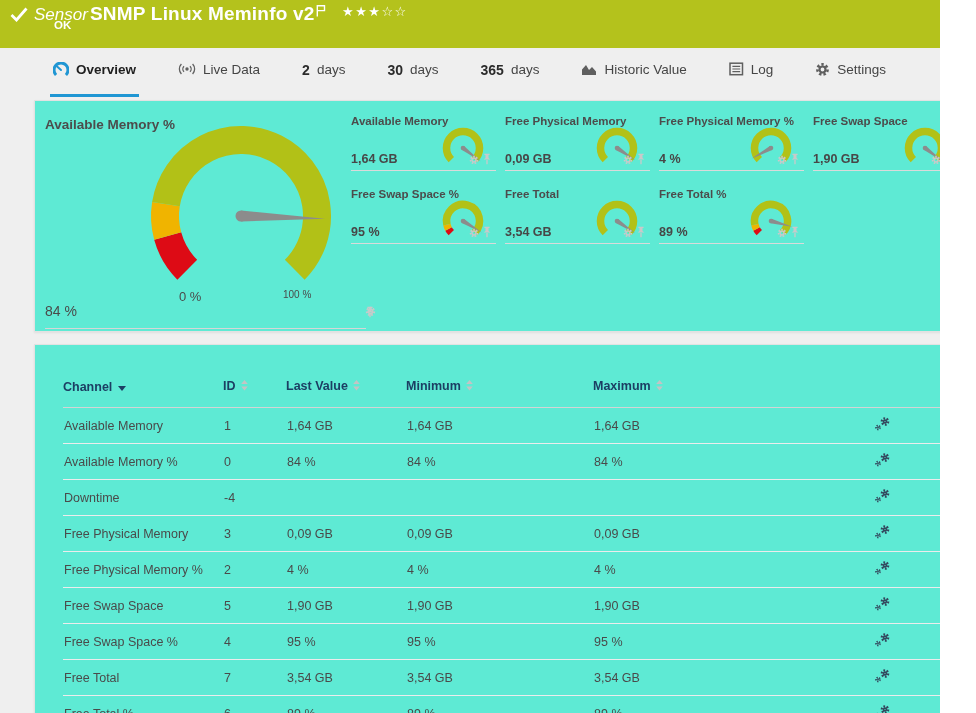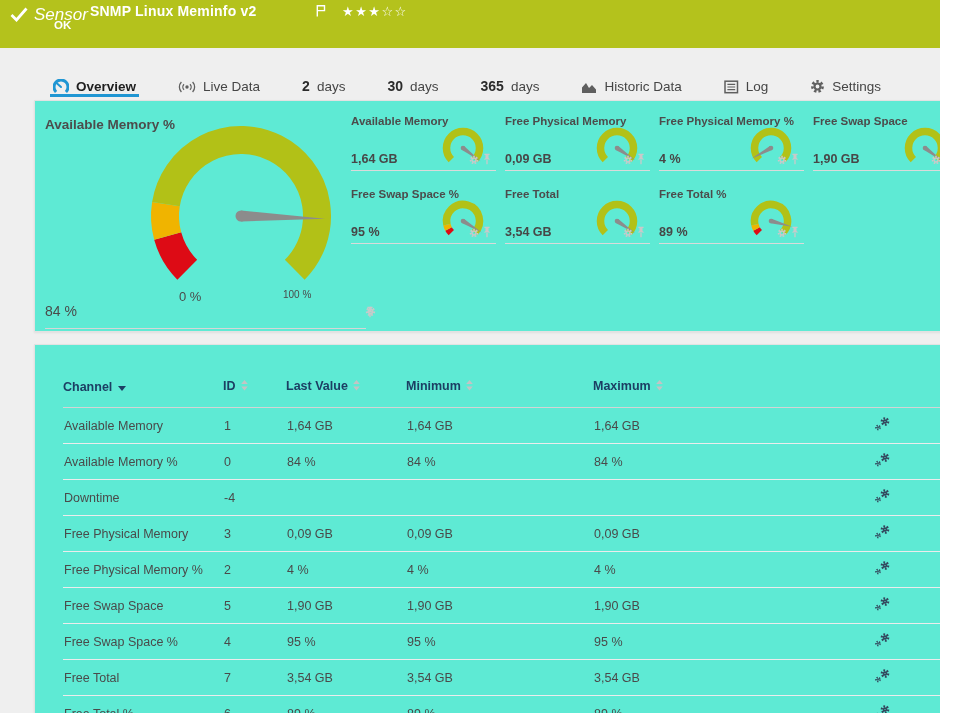--- a/index.html
+++ b/index.html
@@ -2,27 +2,27 @@
 <html><head>
 <meta charset="utf-8">
 <style>
   html,body{margin:0;padding:0;}
   .screen{position:relative;width:940px;height:713px;overflow:hidden;background:#efefef;
           font-family:"Liberation Sans",sans-serif;-webkit-font-smoothing:antialiased;}
   
   .topbar{position:absolute;left:0;top:0;width:100%;height:48px;background:#b4c21c;color:#fff;}
   .topbar .check{position:absolute;left:10px;top:7px;}
   .topbar .kind{position:absolute;left:34px;top:5px;font-style:italic;font-size:17px;}
-  .topbar .title{position:absolute;left:90px;top:3px;font-size:14px;font-weight:bold;letter-spacing:.2px;}
+  .topbar .title{position:absolute;left:90px;top:3px;font-size:19px;font-weight:bold;letter-spacing:.2px;}
   .topbar .flag{position:absolute;left:316px;top:3px;}
   .topbar .stars{position:absolute;left:342px;top:4px;font-size:13px;letter-spacing:1.5px;}
   .topbar .status{position:absolute;left:54px;top:19px;font-size:11.5px;font-weight:bold;}
   
   .tabbar{position:absolute;left:50px;top:62px;height:35px;display:flex;gap:36px;align-items:stretch;}
-  .tab{display:flex;align-items:flex-end;gap:7px;padding:0 3px;border-bottom:3px solid transparent;
+  .tab{display:flex;align-items:flex-start;gap:7px;padding:0 3px;border-bottom:3px solid transparent;
        font-size:13.5px;color:#454545;cursor:pointer;white-space:nowrap;}
   .tab .tnum{color:#2b2b2b;font-size:14px;}
   .tab.active{font-weight:bold;color:#1f1f1f;}
   .tab .ticon{display:inline-flex;align-items:center;}
   
   .panel{position:absolute;left:34px;width:942px;background:#5eead4;border:1px solid #e2e2e2;
          box-shadow:0 1px 2px rgba(0,0,0,.07);box-sizing:border-box;}
   .panel.gauges{top:100px;height:232px;}
   .panel.channels{top:344px;height:380px;}
   
@@ -102,21 +102,21 @@
       <div class="tab">
         <b class="tnum">365</b>
         <span class="tlabel">days</span>
       </div>
       <div class="tab">
         <span class="ticon">
           <svg width="16" height="14" viewBox="0 0 16 14">
             <path d="M1 13 L1 7.5 L5 3 L8 8 L11 5 L15 9.5 L15 13 Z" fill="#5f5f5f"></path>
           </svg>
         </span>
-        <span class="tlabel">Historic Data</span>
+        <span class="tlabel">Historic Value</span>
       </div>
       <div class="tab">
         <span class="ticon">
           <svg width="15" height="14" viewBox="0 0 15 14">
             <rect x="1" y="1.2" width="12.5" height="11.5" fill="none" stroke="#5f5f5f" stroke-width="1.5"></rect>
             <path d="M3.4 4.4 h7.8 M3.4 7 h7.8 M3.4 9.6 h7.8" stroke="#5f5f5f" stroke-width="1.2"></path>
           </svg>
         </span>
         <span class="tlabel">Log</span>
       </div>

